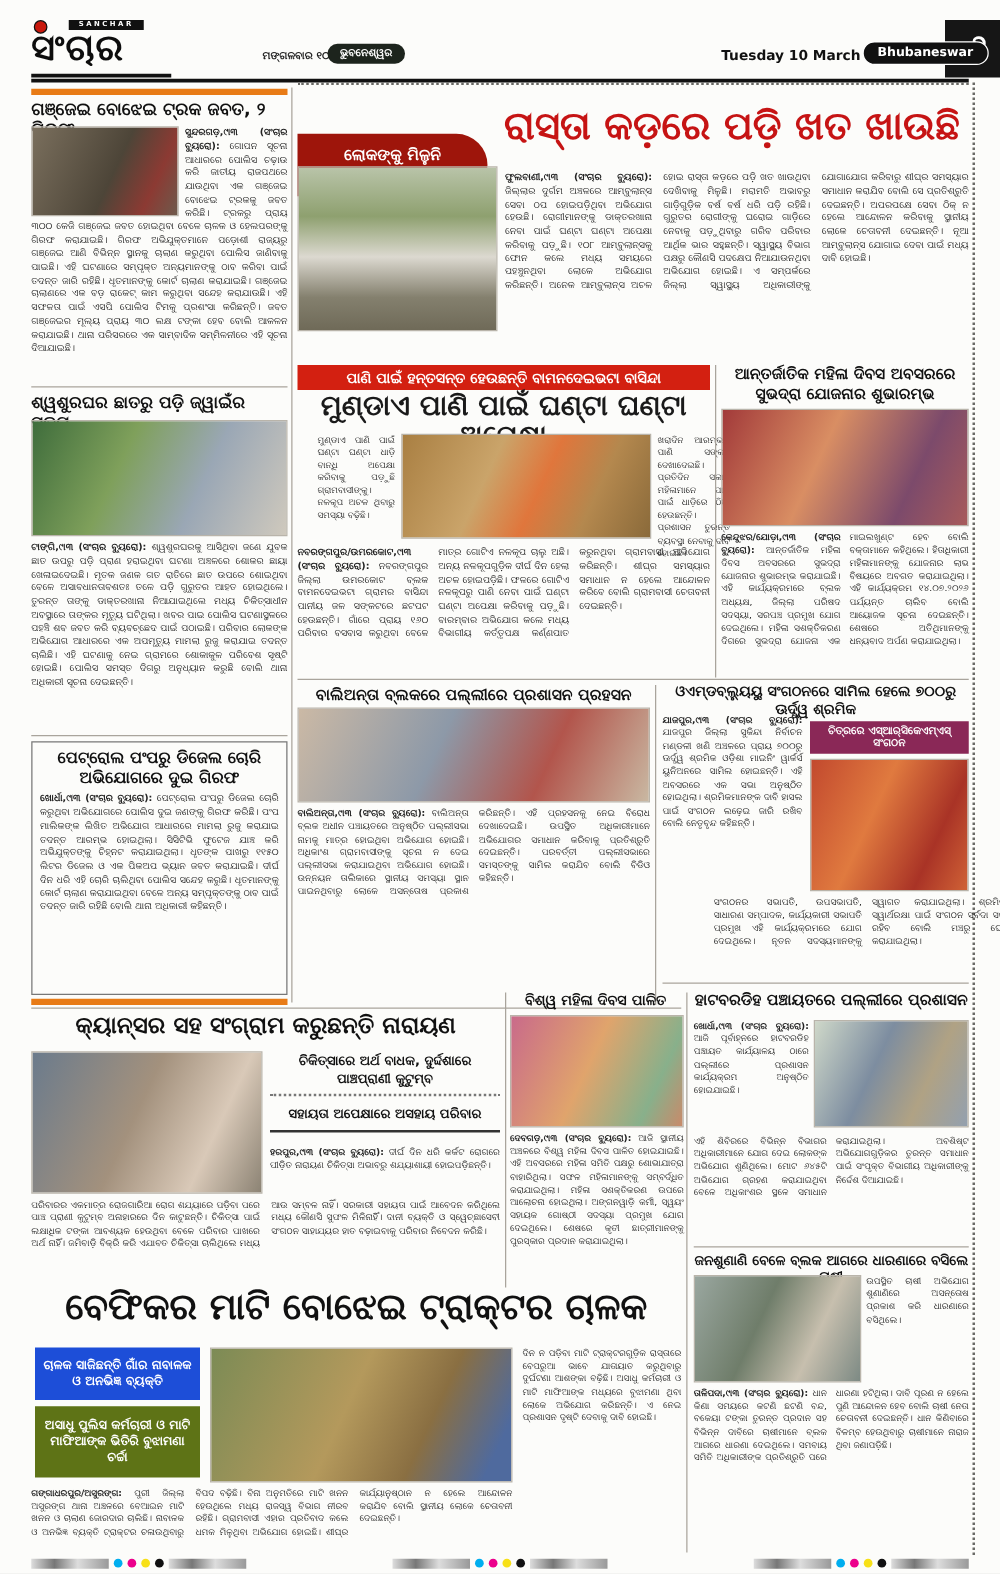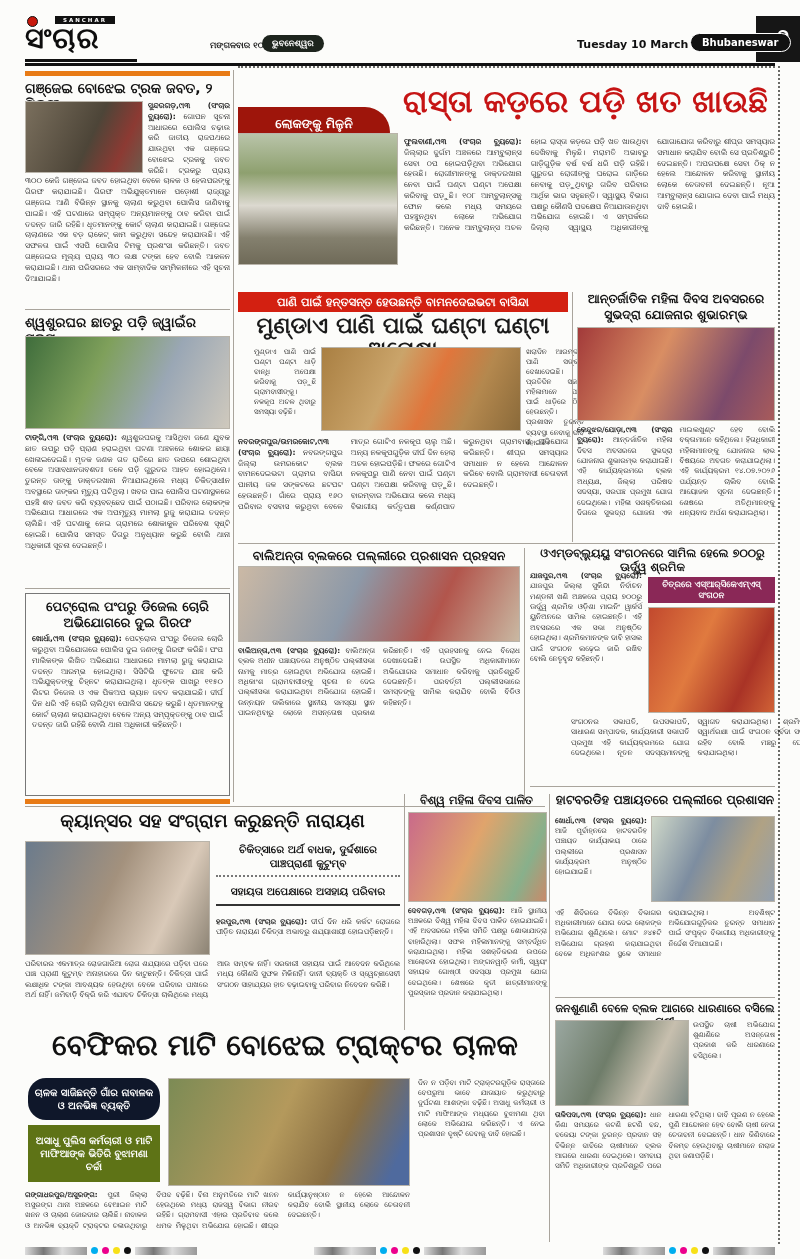--- a/index.html
+++ b/index.html
@@ -112,22 +112,22 @@
               background:linear-gradient(115deg,#cfd8c9,#7d8da0 40%,#b0a284 70%,#93a0af);}
   #hata-bottom{left:555px;top:908px;width:220px;height:84px;column-count:2;column-gap:7px;}
   #hata-div{left:555px;top:997px;width:220px;}
   #protest-head{left:555px;top:1002px;width:220px;font-size:11px;text-align:center;line-height:1.2;}
   #protest-photo{left:555px;top:1020px;width:134px;height:86px;
                  background:linear-gradient(115deg,#9aa7a0,#6f7d6a 40%,#c7bfae 70%,#7d8a84);}
   #protest-right{left:693px;top:1020px;width:82px;height:88px;}
   #protest-bottom{left:555px;top:1110px;width:220px;height:130px;column-count:2;column-gap:7px;}
   
   #tractor-head{left:25px;top:1030px;width:520px;font-size:29px;text-align:center;line-height:1.05;}
-  #tractor-box1{left:28px;top:1078px;width:132px;height:42px;background:#0f172a;color:#fff;font-size:10px;
-                font-weight:bold;display:flex;align-items:center;justify-content:center;text-align:center;line-height:1.3;padding:0 4px;box-sizing:border-box;border-radius:18px;}
+  #tractor-box1{left:28px;top:1078px;width:132px;height:42px;background:#1d4ed8;color:#fff;font-size:10px;
+                font-weight:bold;display:flex;align-items:center;justify-content:center;text-align:center;line-height:1.3;padding:0 4px;box-sizing:border-box;}
   #tractor-box2{left:28px;top:1125px;width:132px;height:57px;background:#5e7316;color:#fff;font-size:10px;
                 font-weight:bold;display:flex;align-items:center;justify-content:center;text-align:center;line-height:1.3;padding:0 4px;box-sizing:border-box;}
   #tractor-photo{left:168px;top:1078px;width:242px;height:108px;
                  background:linear-gradient(115deg,#7c8b55,#b4995c 45%,#8a6f42 70%,#4f6a9e 92%);}
   #tractor-right{left:418px;top:1078px;width:127px;height:162px;}
   #tractor-bottom{left:25px;top:1190px;width:385px;height:52px;column-count:3;column-gap:9px;}
   
   #regmarks{left:25px;top:1246px;width:750px;height:9px;display:flex;justify-content:space-between;align-items:center;}
   .markgroup{display:flex;align-items:center;gap:4px;}
   .graystrip{width:62px;height:8px;background:linear-gradient(90deg,#ddd,#777,#ddd 60%,#999);}

